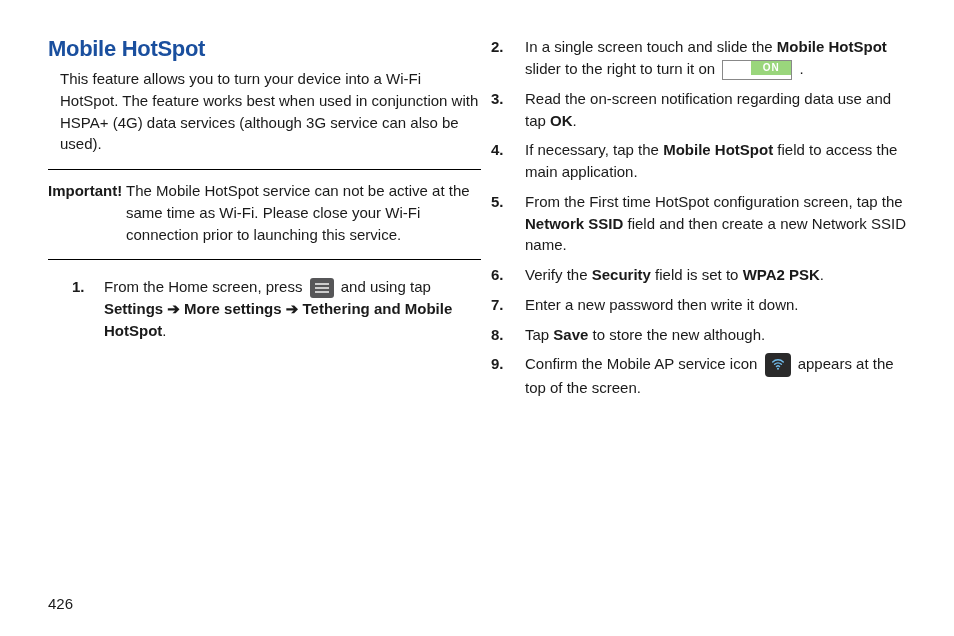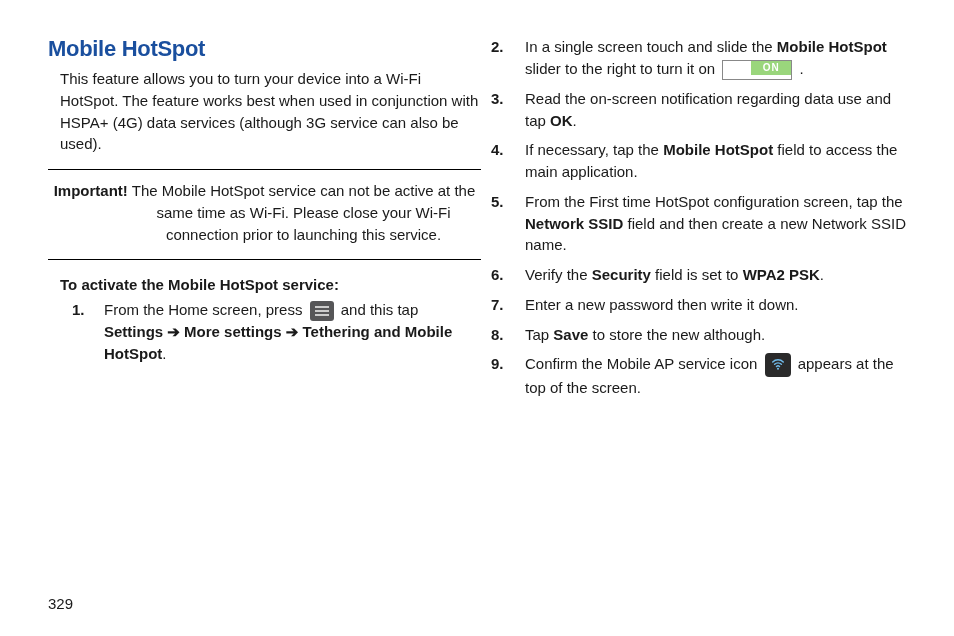--- a/index.html
+++ b/index.html
@@ -37,21 +37,20 @@
     .notebox {
       border-top: 1px solid #000;
       border-bottom: 1px solid #000;
       padding: 10px 0 14px 0;
       margin: 14px 0 16px 0;
     }
     .notebox.last-col2 { margin-bottom: 0; }
     .note-hang {
       font-stretch: condensed;
       line-height: 1.45;
-      text-align: center;
     }
     .note-hang .lead { font-weight: 700; white-space: nowrap; }
     .hang-important { padding-left: 78px; text-indent: -78px; }
     .hang-note { padding-left: 42px; text-indent: -42px; }
     .subhead {
       font-weight: 700;
       font-stretch: condensed;
       margin: 10px 0 6px 12px;
     }
     ol.steps {
@@ -147,29 +146,28 @@
 
     <div class="para indent1">This feature allows you to turn your device into a Wi-Fi HotSpot. The feature works best when used in conjunction with HSPA+ (4G) data services (although 3G service can also be used).</div>
 
     <div class="notebox">
       <div class="note-hang hang-important">
         <span class="lead">Important!</span><span> The Mobile HotSpot service can not be active at the same time as Wi-Fi. Please close your Wi-Fi connection prior to launching this service.</span>
       </div>
     </div>
 
 
-    <div class="subhead">To activate the Mobile HotSpot service:</div>
 
     <ol class="steps">
       <li>
         <span>From the Home screen, press </span>
         <span class="inline-icon">
             <span class="menu-btn"></span>
           </span>
-        <span> and this tap </span>
+        <span> and using tap </span>
         <b>Settings</b><b class="arrow"> ➔</b><b> More settings</b><b class="arrow"> ➔</b><b> Tethering and Mobile HotSpot</b><span>.</span>
       </li>
     </ol>
   </div>
 
   <div class="col">
     <ol class="steps col2" start="2" style="counter-reset: step 1;">
       <li>
         <span>In a single screen touch and slide the </span><b>Mobile HotSpot</b><span> slider to the right to turn it on </span>
         <span class="inline-icon">
@@ -209,13 +207,13 @@
             </svg>
           </span>
         </span>
         <span> appears at the top of the screen.</span>
       </li>
     </ol>
 
   </div>
 </div>
 
-<div class="page-num">329</div>
+<div class="page-num">426</div>
 
 </body></html>

